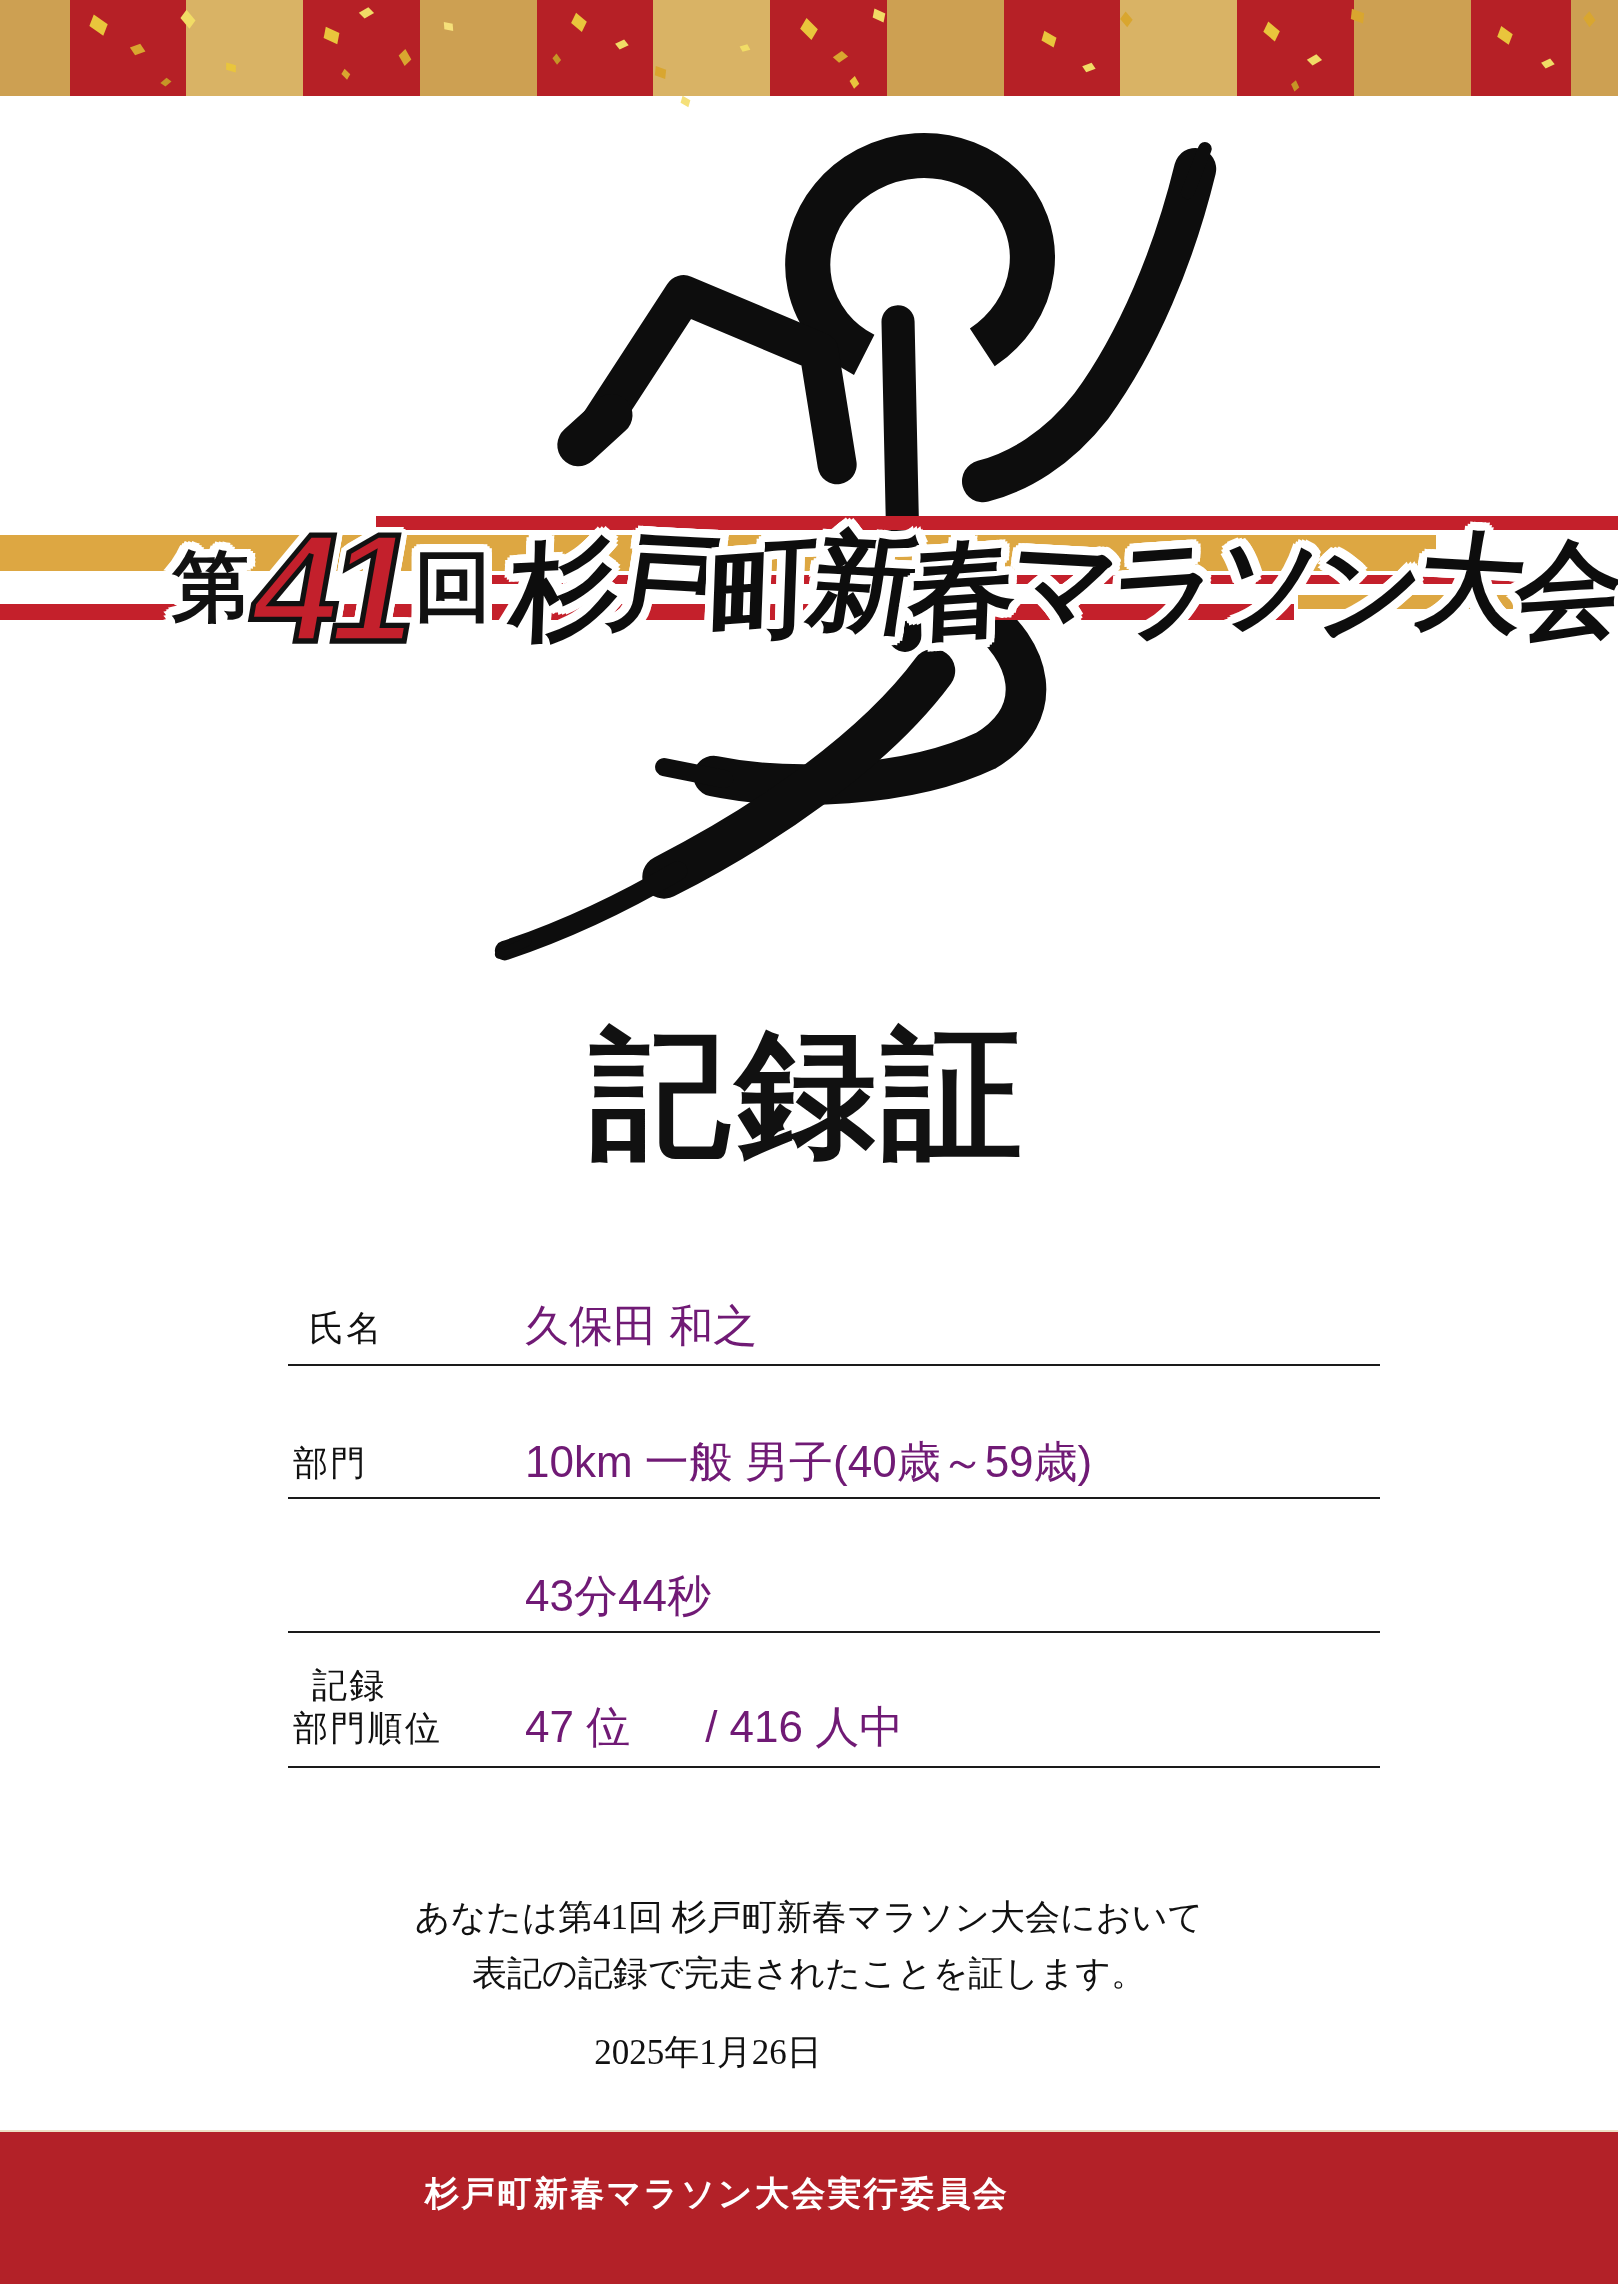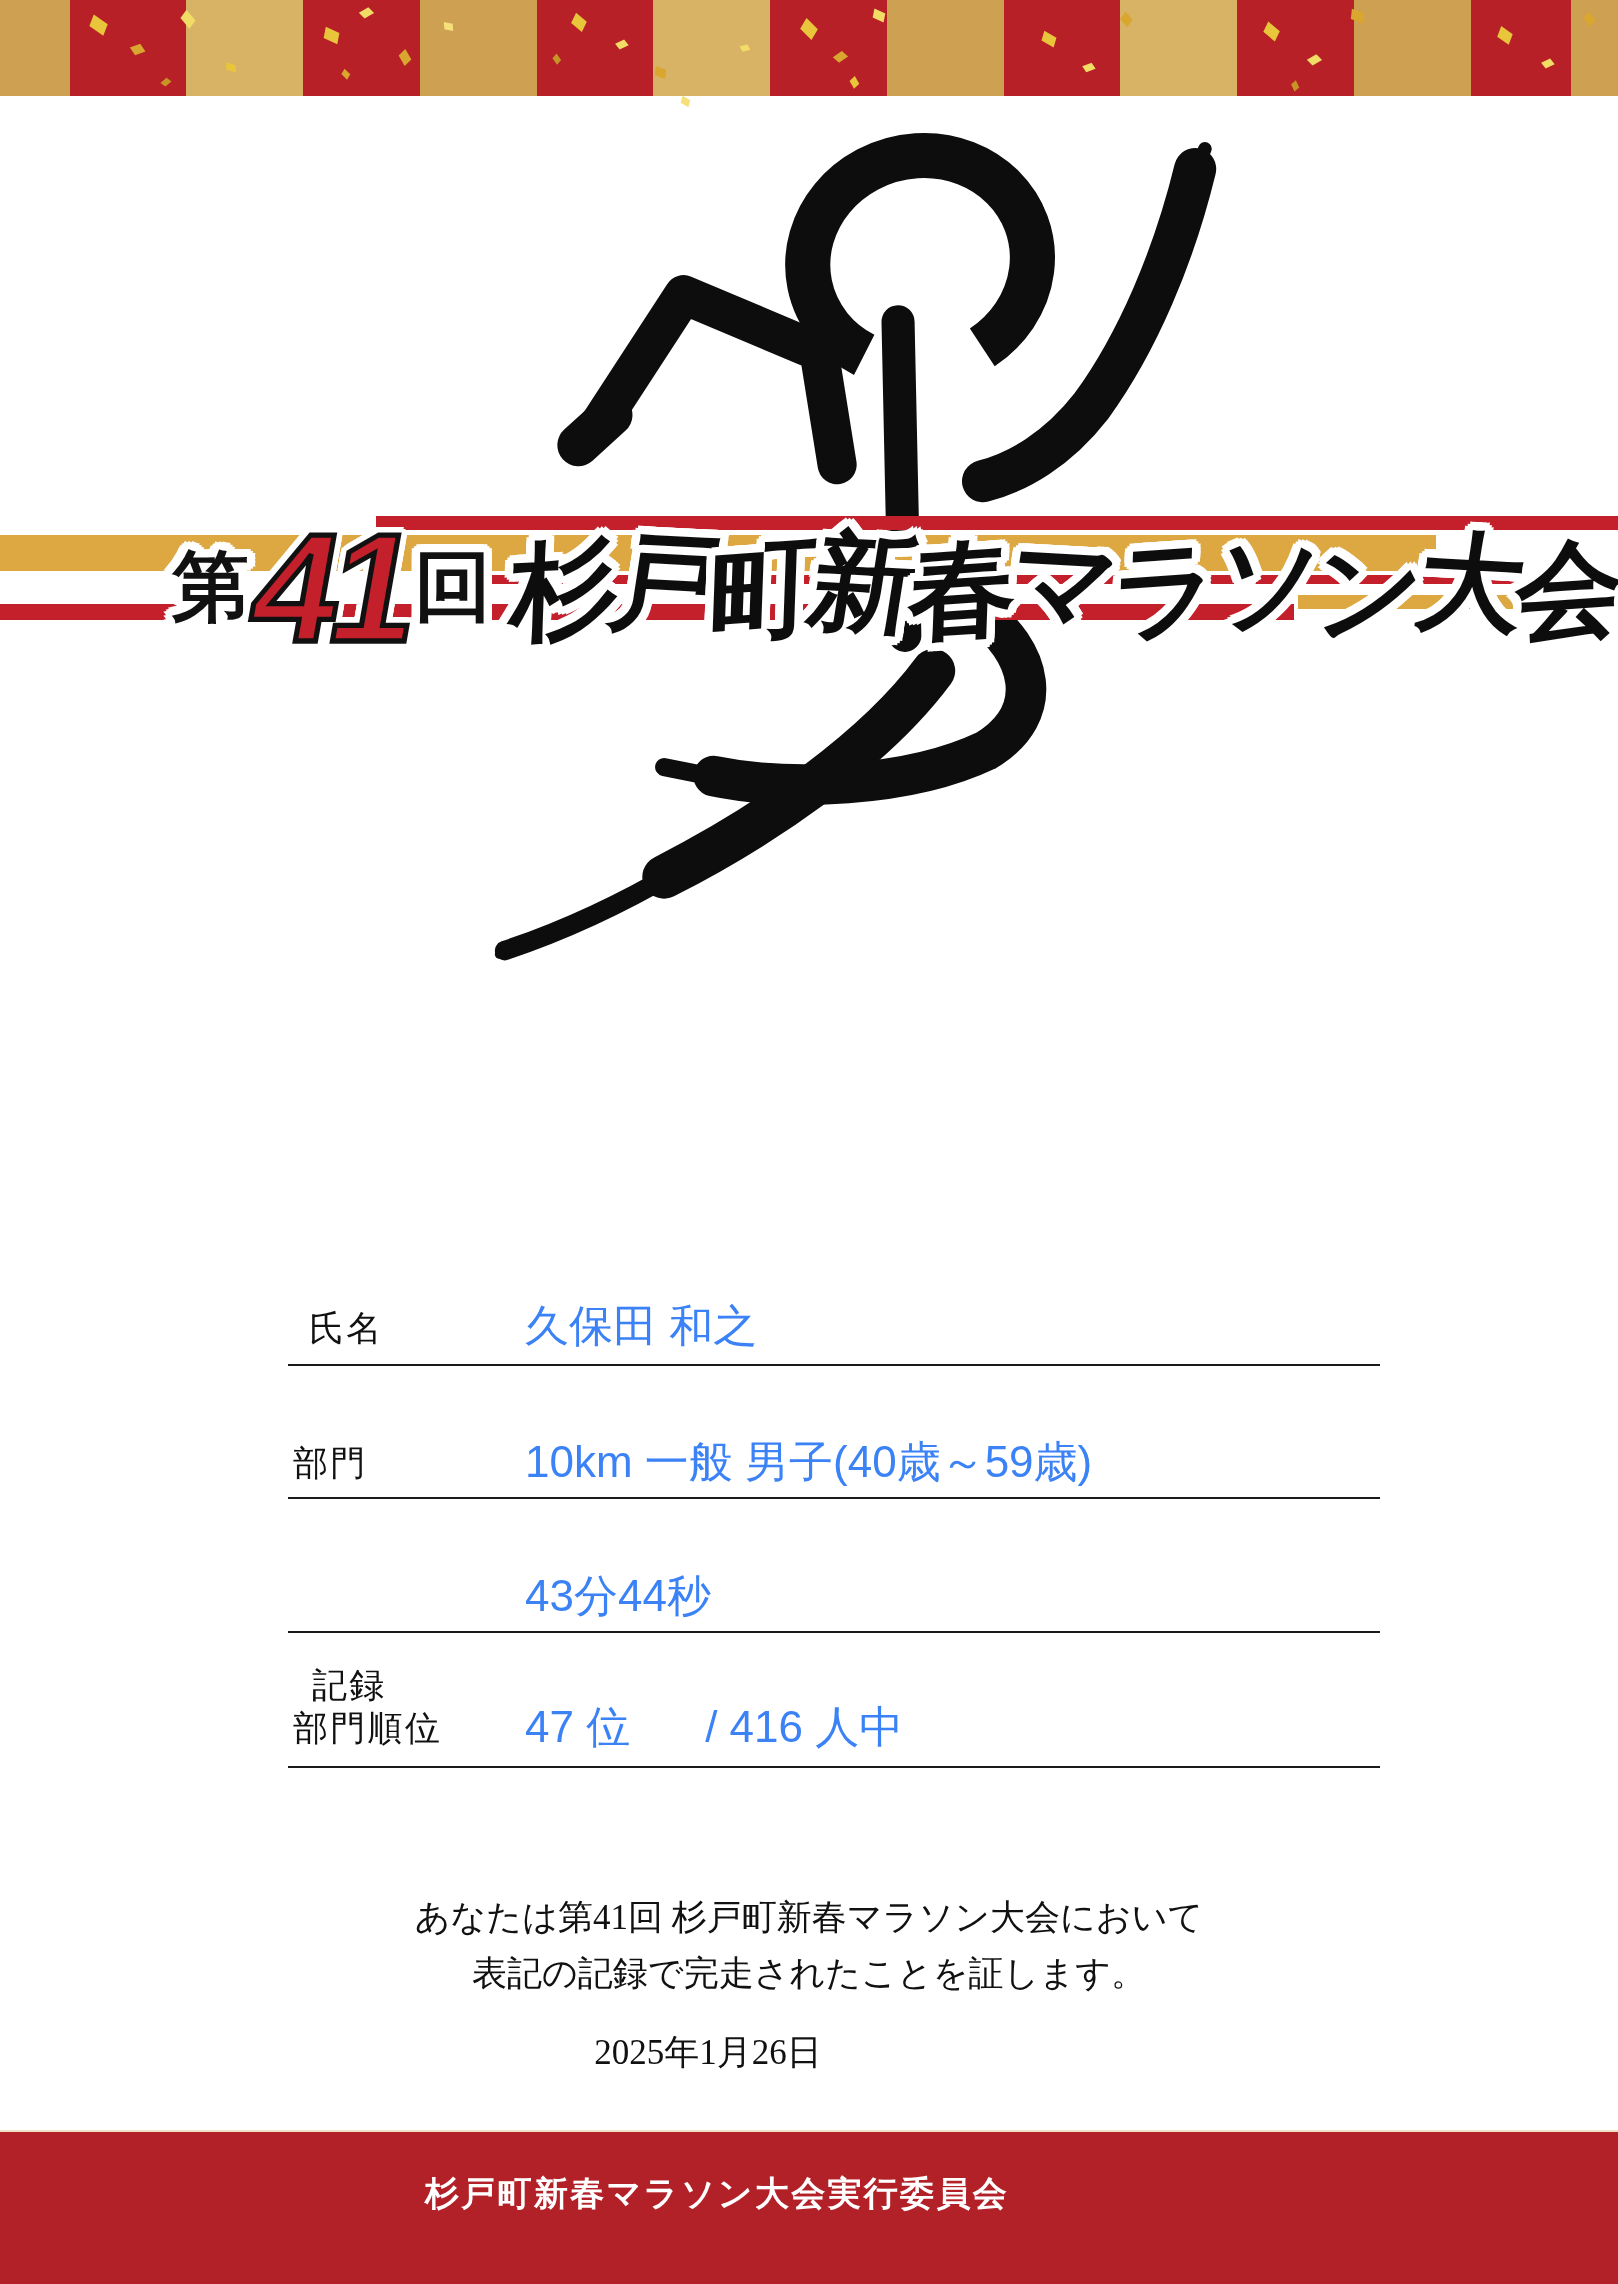--- a/index.html
+++ b/index.html
@@ -60,21 +60,21 @@
   }
   
   .field-label{
     position:absolute; left:293px;
     font-family:"Liberation Serif","DejaVu Serif",serif;
     font-size:35px; letter-spacing:2.3px; color:#111;
   }
   .field-value{
     position:absolute; left:525px;
     font-family:"Liberation Sans", sans-serif;
-    font-size:44px; color:#3b82f6; white-space:nowrap;
+    font-size:44px; color:#701a75; white-space:nowrap;
   }
   .field-value .v2{margin-left:75px;}
   .field-line{
     position:absolute; left:288px; width:1092px; height:2.3px; background:#1a1a1a;
   }
   
   .statement{
     position:absolute; left:0; top:1890px; width:1618px; text-align:center;
     font-family:"Liberation Serif","DejaVu Serif",serif;
     font-size:35px; line-height:56px; color:#111;
@@ -159,20 +159,21 @@
   <div class="stripe s-red" style="left:0;      top:604px; width:1294px; height:16px;"></div>
   <div class="stripe s-gold" style="left:1298px; top:595px; width:320px;  height:14.3px;"></div>
 
   <div class="banner-title">
     <span class="round-prefix halo">第</span>
     <span class="round-number halo">41</span>
     <span class="round-suffix halo">回</span>
     <span class="event-title halo"><span class="bt-char">杉</span><span class="bt-char">戸</span><span class="bt-char">町</span><span class="bt-char">新</span><span class="bt-char">春</span><span class="bt-char">マ</span><span class="bt-char">ラ</span><span class="bt-char">ソ</span><span class="bt-char">ン</span><span class="bt-char">大</span><span class="bt-char">会</span></span>
   </div>
 
+  <div class="cert-title">記録証</div>
 
   <div>
     <span class="field-label" style="top:1305px;margin-left:16px;">氏名</span>
     <span class="field-value" style="top:1297px;">久保田 和之</span>
     <div class="field-line" style="top:1364px;"></div>
   </div>
 
   <div>
     <span class="field-label" style="top:1440px;">部門</span>
     <span class="field-value" style="top:1433px;">10km 一般 男子(40歳～59歳)</span>

